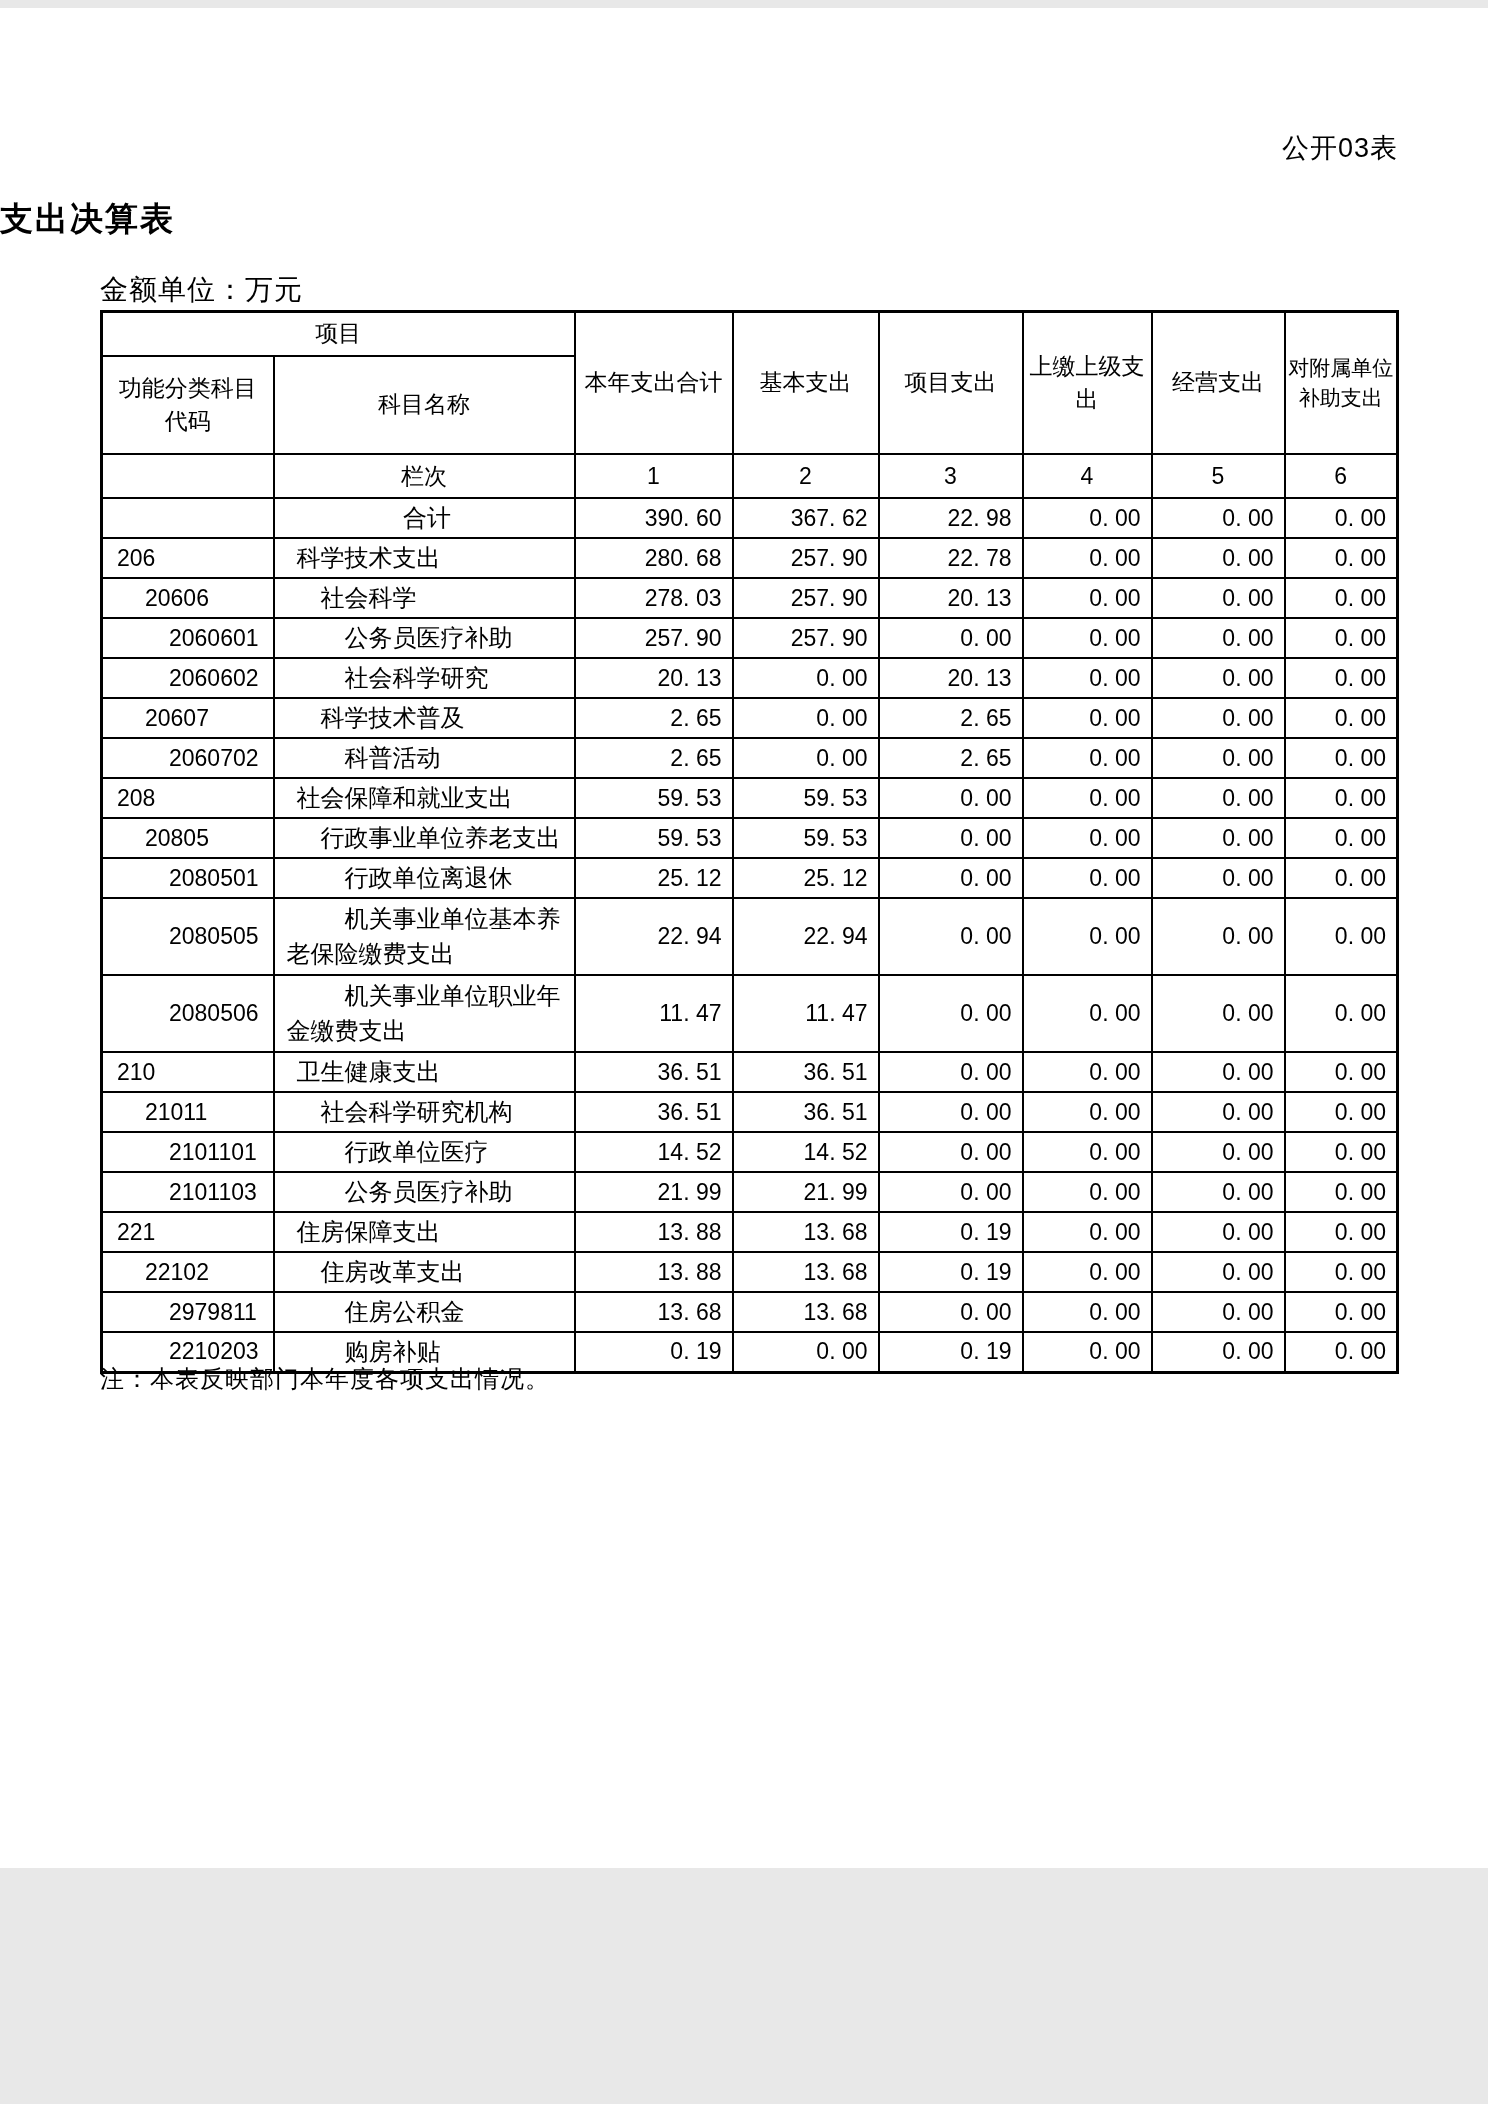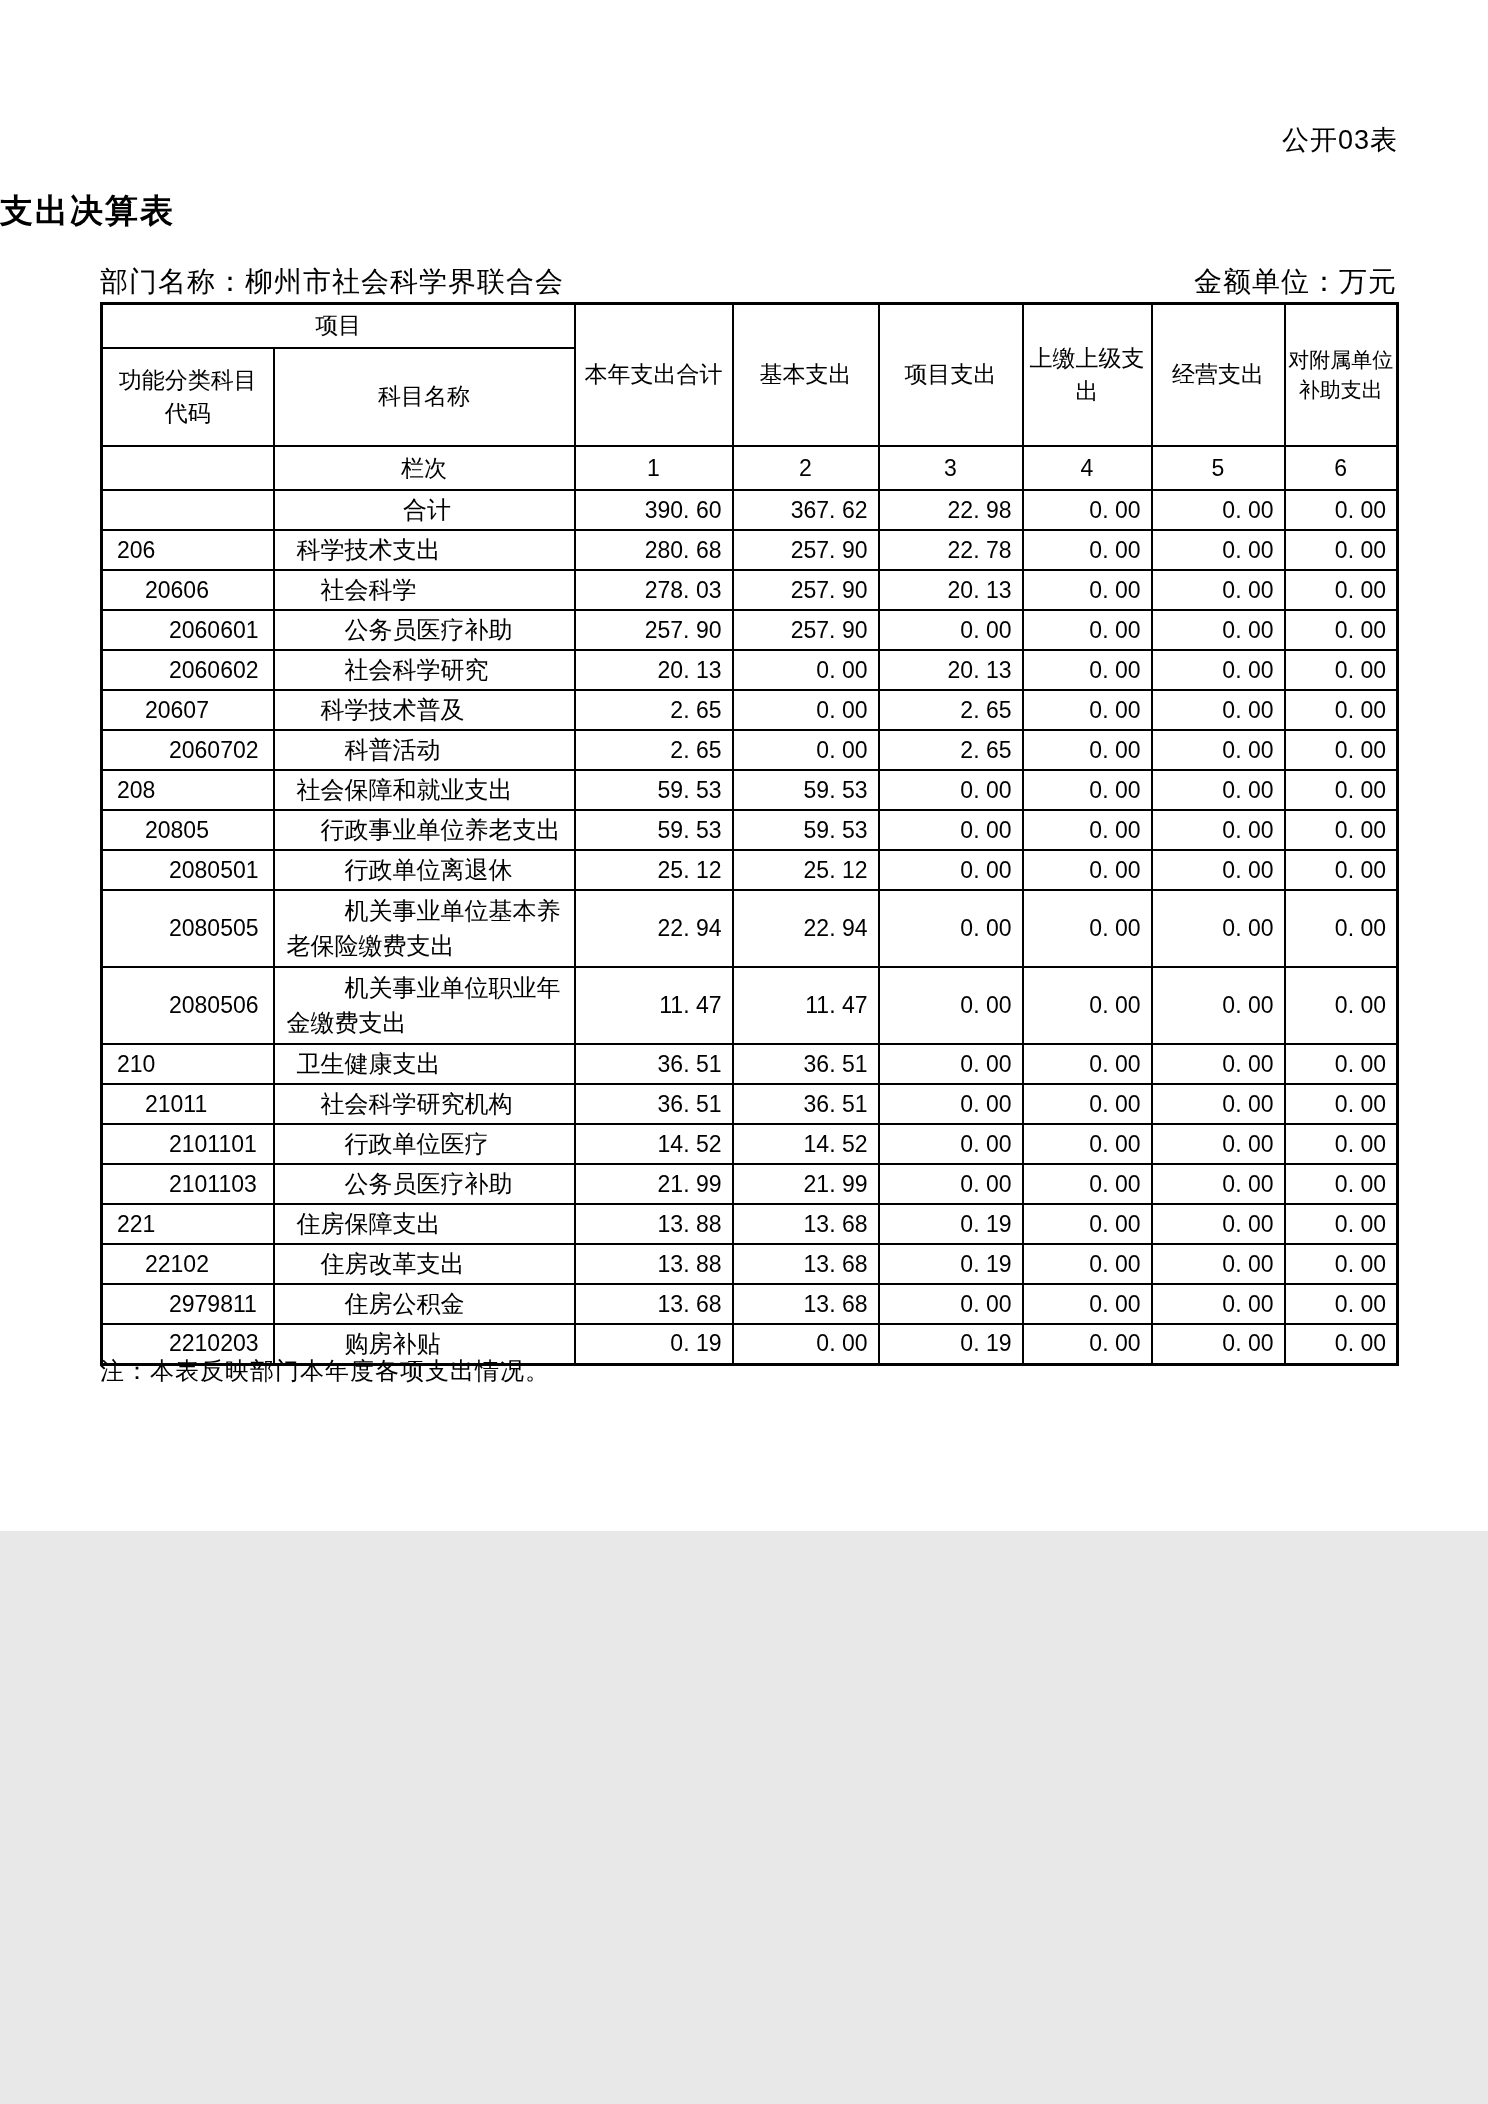--- a/index.html
+++ b/index.html
@@ -1,20 +1,20 @@
 <!DOCTYPE html>
 <html><head>
 <meta charset="utf-8">
 <style>
   html, body { margin: 0; padding: 0; background: #e8e8e8; }
   .page {
     position: relative;
     width: 1488px;
-    height: 1531px;
-    margin: 0 auto;
+    height: 1860px;
+    margin: 8px auto;
     background: #ffffff;
     font-family: "Liberation Sans", sans-serif;
     color: #000000;
     overflow: hidden;
   }
   .doc-label {
     position: absolute;
     top: 122px;
     right: 90px;
     font-size: 27px;
@@ -105,21 +105,20 @@
 </head>
 <body>
 
 <div class="page">
 
   <div class="doc-label">公开03表</div>
 
   <div class="doc-title">支出决算表</div>
 
   <div class="meta-row">
-    <span>部门名称：柳州市社会科学界联合会</span>
     <span>金额单位：万元</span>
   </div>
 
   <div class="table-wrap">
     <table class="report">
       <colgroup>
         <col style="width:172px">
           <col style="width:301px">
           <col style="width:158px">
           <col style="width:146px">

